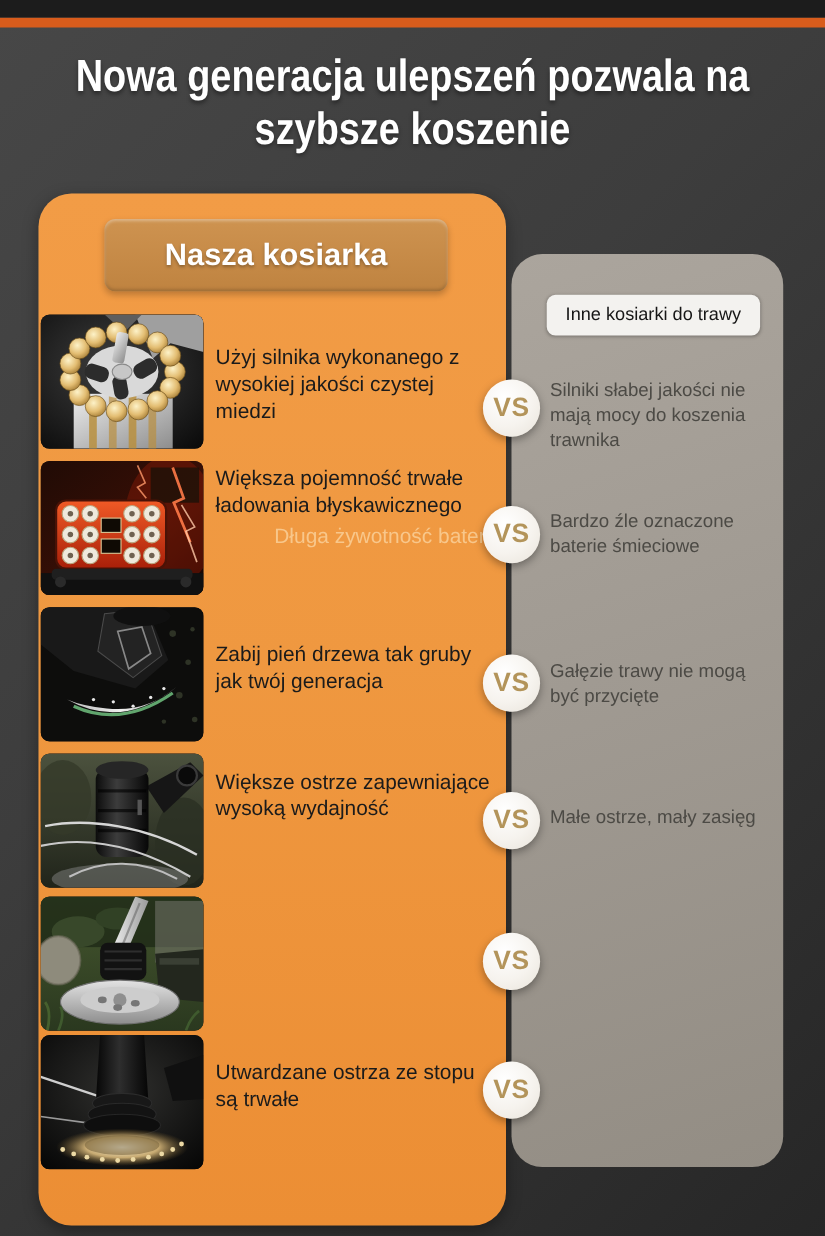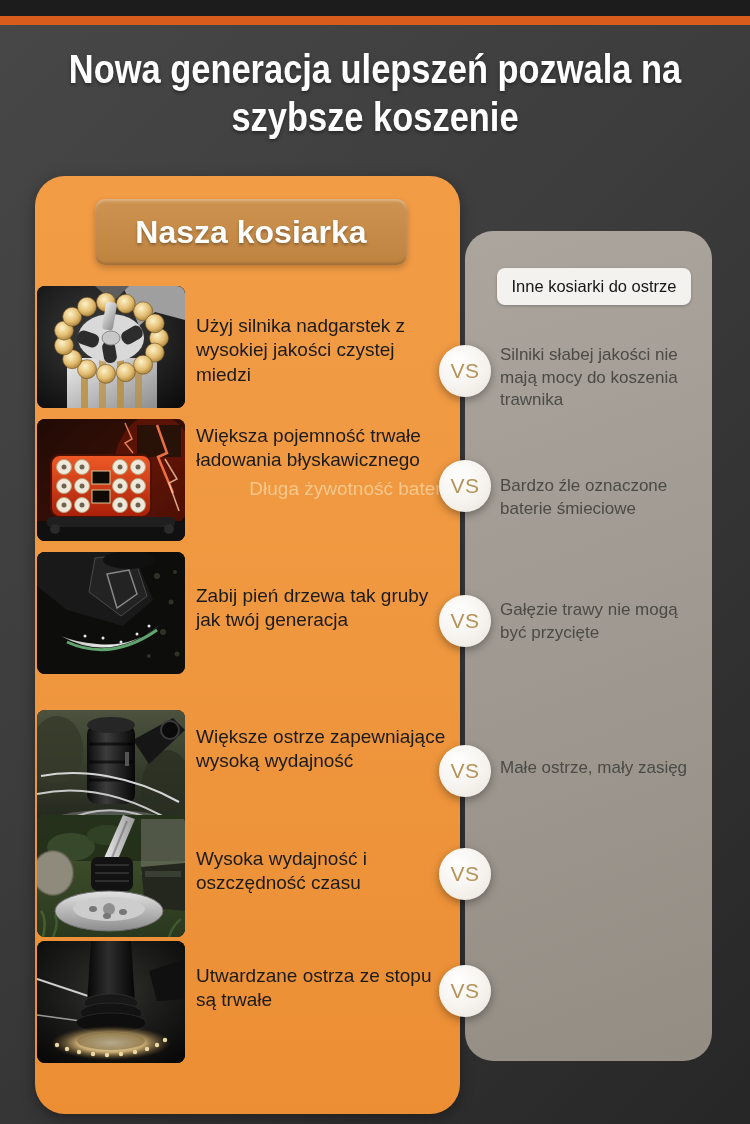--- a/index.html
+++ b/index.html
@@ -19,21 +19,21 @@
   .orange-panel{
     position:absolute;left:35px;top:160px;width:425px;height:938px;border-radius:30px;
     background:linear-gradient(180deg,#F29C46 0%,#EF9840 45%,#EC8E34 100%);
     box-shadow:0 4px 14px rgba(0,0,0,.35);
   }
   .ours-header{
     position:absolute;left:95px;top:183px;width:312px;height:66px;border-radius:10px;
     background:linear-gradient(180deg,#CE9350 0%,#BF8340 100%);
     box-shadow:inset 0 2px 3px rgba(255,255,255,.35), inset 0 -2px 3px rgba(0,0,0,.18), 0 3px 6px rgba(0,0,0,.22);
     display:flex;align-items:center;justify-content:center;
-    color:#ffffff;font-size:32px;font-weight:700;text-shadow:0 2px 3px rgba(0,0,0,.3);
+    color:#ffffff;font-size:28px;font-weight:700;text-shadow:0 2px 3px rgba(0,0,0,.3);
   }
   .gray-panel{
     position:absolute;left:465px;top:215px;width:247px;height:830px;border-radius:28px;
     background:linear-gradient(160deg,#ABA59D 0%,#A09A92 45%,#938D84 100%);
   }
   .others-header{
     position:absolute;left:497px;top:252px;width:194px;height:37px;border-radius:8px;
     background:#F3F2EF;box-shadow:0 1px 3px rgba(0,0,0,.25);
     display:flex;align-items:center;justify-content:center;
     color:#161616;font-size:16.5px;
@@ -47,21 +47,21 @@
   .ours-block{position:absolute;left:196px;width:254px;}
   .ours-text{color:#1b1b1b;font-size:19px;line-height:1.28;}
   .ours-note{color:#F8C78B;font-size:19px;line-height:1.3;margin-top:4px;text-align:right;}
   .ours-note:empty{display:none;}
   .vs-badge{
     position:absolute;left:439px;width:52px;height:52px;border-radius:50%;
     background:radial-gradient(circle at 38% 32%,#ffffff 0%,#f6f3ee 55%,#e8e3da 100%);
     box-shadow:0 3px 8px rgba(0,0,0,.35);
     display:flex;align-items:center;justify-content:center;z-index:5;
   }
-  .vs-badge span{color:#B3945A;font-size:21px;font-weight:400;letter-spacing:.5px;}
+  .vs-badge span{color:#B3945A;font-size:24px;font-weight:700;letter-spacing:.5px;}
   .others-text{position:absolute;left:500px;width:202px;color:#4C4A45;font-size:17px;line-height:1.33;}
 </style>
 </head>
 <body>
 
 <div id="canvas">
 
   <div class="top-bar"></div>
 
   <div class="title">
@@ -70,21 +70,21 @@
   </div>
 
   <div class="orange-panel"></div>
   <div class="gray-panel"></div>
 
   <div class="ours-header">
     <span>Nasza kosiarka</span>
   </div>
 
   <div class="others-header">
-    <span>Inne kosiarki do ostrze</span>
+    <span>Inne kosiarki do trawy</span>
   </div>
 
   <div class="row" style="top:270px;height:132px">
     <div class="thumb">
       <svg viewBox="0 0 148 122">
         <defs>
           <radialGradient id="m_bg" cx="45%" cy="40%" r="80%">
               <stop offset="0" stop-color="#3f3f3f"></stop>
               <stop offset="1" stop-color="#0a0a0a"></stop>
             </radialGradient>
@@ -127,21 +127,21 @@
         <g fill="#2c2c2c">
           <rect x="40" y="46" width="22" height="14" rx="6" transform="rotate(18 51 53)"></rect>
           <rect x="84" y="42" width="22" height="14" rx="6" transform="rotate(-30 95 49)"></rect>
           <rect x="62" y="60" width="22" height="13" rx="6" transform="rotate(80 73 66)"></rect>
         </g>
         <rect x="67" y="16" width="11" height="28" rx="3" fill="url(#m_sil)" transform="rotate(10 72 30)"></rect>
         <ellipse cx="74" cy="52" rx="9" ry="7" fill="#c7c7c7" stroke="#8a8a8a"></ellipse>
       </svg>
     </div>
     <div class="ours-block" style="top:28px">
-      <div class="ours-text">Użyj silnika nadgarstek z wysokiej jakości czystej miedzi</div>
+      <div class="ours-text">Użyj silnika wykonanego z wysokiej jakości czystej miedzi</div>
 
     </div>
     <div class="vs-badge" style="top:59px">
       <span>VS</span>
     </div>
     <div class="others-text" style="top:58px">Silniki słabej jakości nie mają mocy do koszenia trawnika</div>
   </div>
 
   <div class="row" style="top:403px;height:133px">
     <div class="thumb">
@@ -202,21 +202,21 @@
           <circle cx="132" cy="110" r="5" fill="#2a2a2a"></circle>
       </svg>
     </div>
     <div class="ours-block" style="top:5px">
       <div class="ours-text">Większa pojemność trwałe ładowania błyskawicznego</div>
       <div class="ours-note">Długa żywotność baterii</div>
     </div>
     <div class="vs-badge" style="top:41px">
       <span>VS</span>
     </div>
-    <div class="others-text" style="top:56px">Bardzo źle oznaczone baterie śmieciowe</div>
+    <div class="others-text" style="top:44px">Bardzo źle oznaczone baterie śmieciowe</div>
   </div>
 
   <div class="row" style="top:536px;height:133px">
     <div class="thumb">
       <svg viewBox="0 0 148 122">
         <defs>
           <linearGradient id="c_arc" x1="0" y1="0" x2="1" y2="0">
               <stop offset="0" stop-color="#b9b9b9"></stop>
               <stop offset=".5" stop-color="#efefef"></stop>
               <stop offset="1" stop-color="#8f8f8f"></stop>
@@ -249,21 +249,21 @@
     <div class="ours-block" style="top:32px">
       <div class="ours-text">Zabij pień drzewa tak gruby jak twój generacja</div>
 
     </div>
     <div class="vs-badge" style="top:43px">
       <span>VS</span>
     </div>
     <div class="others-text" style="top:47px">Gałęzie trawy nie mogą być przycięte</div>
   </div>
 
-  <div class="row" style="top:694px;height:130px">
+  <div class="row" style="top:669px;height:130px">
     <div class="thumb">
       <svg viewBox="0 0 148 122">
         <defs>
           <linearGradient id="h_bg" x1="0" y1="0" x2="0" y2="1">
               <stop offset="0" stop-color="#4c523e"></stop>
               <stop offset="1" stop-color="#20241a"></stop>
             </linearGradient>
           <linearGradient id="h_cyl" x1="0" y1="0" x2="1" y2="0">
               <stop offset="0" stop-color="#0c0c0c"></stop>
               <stop offset=".4" stop-color="#3c3c3c"></stop>
@@ -333,24 +333,20 @@
         <ellipse cx="72" cy="94" rx="36" ry="12" fill="#cdcdcd"></ellipse>
         <circle cx="72" cy="94" r="6" fill="#8f8f8f"></circle>
         <ellipse cx="56" cy="94" rx="4" ry="3" fill="#767676"></ellipse>
         <ellipse cx="86" cy="97" rx="4" ry="3" fill="#767676"></ellipse>
         <ellipse cx="70" cy="101" rx="4" ry="3" fill="#767676"></ellipse>
         <path d="M6,122 Q 10,104 4,96" stroke="#46602e" stroke-width="2.5" fill="none"></path>
         <path d="M16,122 Q 22,108 18,100" stroke="#3f5a2e" stroke-width="2.5" fill="none"></path>
         <path d="M132,122 Q 136,110 144,104" stroke="#3f5a2e" stroke-width="2.5" fill="none"></path>
       </svg>
     </div>
-    <div class="ours-block" style="top:32px">
-      <div class="ours-text">Wysoka wydajność i oszczędność czasu</div>
-
-    </div>
     <div class="vs-badge" style="top:33px">
       <span>VS</span>
     </div>
   </div>
 
   <div class="row" style="top:925px;height:125px">
     <div class="thumb">
       <svg viewBox="0 0 148 122">
         <defs>
           <radialGradient id="k_bg" cx="50%" cy="40%" r="80%">

